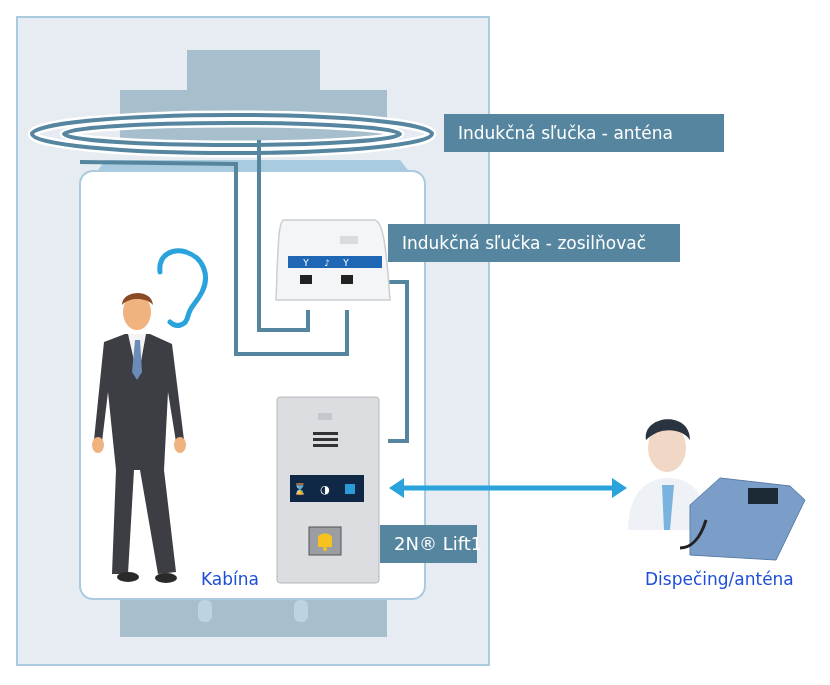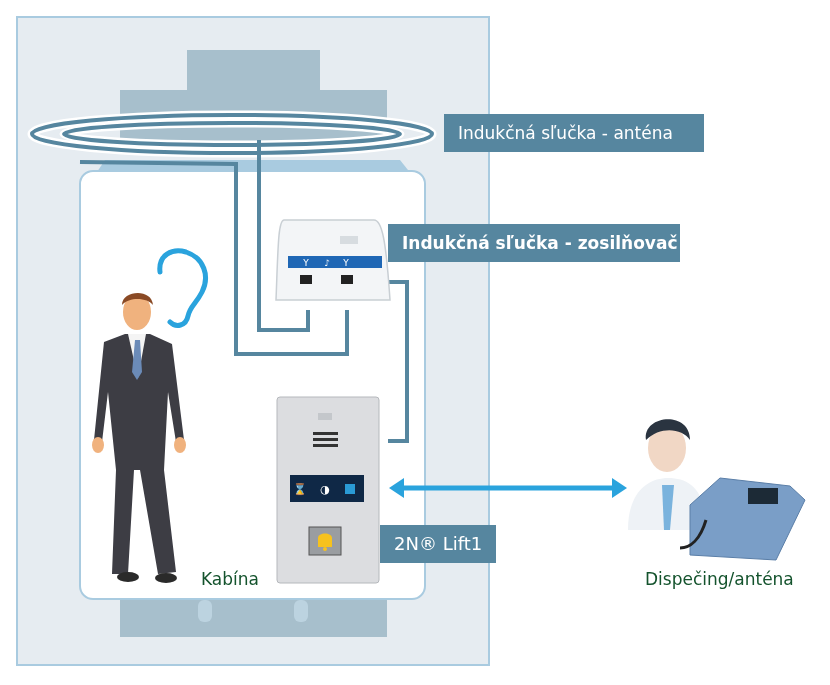--- a/index.html
+++ b/index.html
@@ -1,21 +1,21 @@
 <!DOCTYPE html>
 <html><head>
 <meta charset="utf-8">
 <style>
   html,body{margin:0;padding:0;background:#ffffff;}
   body{width:830px;height:685px;position:relative;overflow:hidden;font-family:"DejaVu Sans","Liberation Sans",sans-serif;}
   .abs{position:absolute;}
   .shaft{left:16px;top:16px;width:474px;height:650px;background:#e6ecf1;border:2px solid #a9cbe0;box-sizing:border-box;}
   .cabin{left:79px;top:170px;width:347px;height:430px;background:#ffffff;border:2px solid #a9cbe0;border-radius:14px;box-sizing:border-box;}
   .label-box{background:#56869f;color:#ffffff;font-size:17px;height:38px;line-height:38px;padding:0 0 0 14px;box-sizing:border-box;white-space:nowrap;}
-  .text-label{color:#14532d;font-size:17px;white-space:nowrap;}
+  .text-label{color:#1d4ed8;font-size:17px;white-space:nowrap;}
   svg{position:absolute;left:0;top:0;}
 </style>
 </head>
 <body>
 
 <div class="abs shaft"></div>
 
 <svg width="830" height="685">
   <rect x="187" y="50" width="133" height="40" fill="#a7bfcc"></rect>
   <rect x="120" y="90" width="267" height="60" fill="#a7bfcc"></rect>
@@ -95,17 +95,17 @@
     <ellipse cx="667" cy="448" rx="19" ry="24" fill="#f1d7c5"></ellipse>
     <path d="M646 440 C642 415 690 410 690 440 C682 428 660 426 646 440Z" fill="#2a3440"></path>
   </g>
   <g>
     <path d="M690 505 L720 478 L790 486 L805 500 L776 560 L690 555 Z" fill="#7a9ec7" stroke="#5a7ea7" stroke-width="1"></path>
     <rect x="748" y="488" width="30" height="16" fill="#1c2a36"></rect>
     <path d="M706 520 C700 540 690 548 680 548" fill="none" stroke="#222" stroke-width="3"></path>
   </g>
 </svg>
 
-<div class="abs label-box" style="left:444px;top:114px;width:260px;">Indukčná sľučka - anténa</div>
-<div class="abs label-box" style="left:388px;top:224px;width:292px;font-weight:bold;">Indukčná sľučka - zosilňovač</div>
-<div class="abs label-box" style="left:380px;top:525px;width:116px;font-size:18px;">2N® Lift1</div>
+<div class="abs label-box" style="left:444px;top:114px;width:280px;">Indukčná sľučka - anténa</div>
+<div class="abs label-box" style="left:388px;top:224px;width:292px;">Indukčná sľučka - zosilňovač</div>
+<div class="abs label-box" style="left:380px;top:525px;width:97px;font-size:18px;">2N® Lift1</div>
 <div class="abs text-label" style="left:201px;top:569px;">Kabína</div>
 <div class="abs text-label" style="left:645px;top:569px;">Dispečing/anténa</div>
 
 </body></html>

